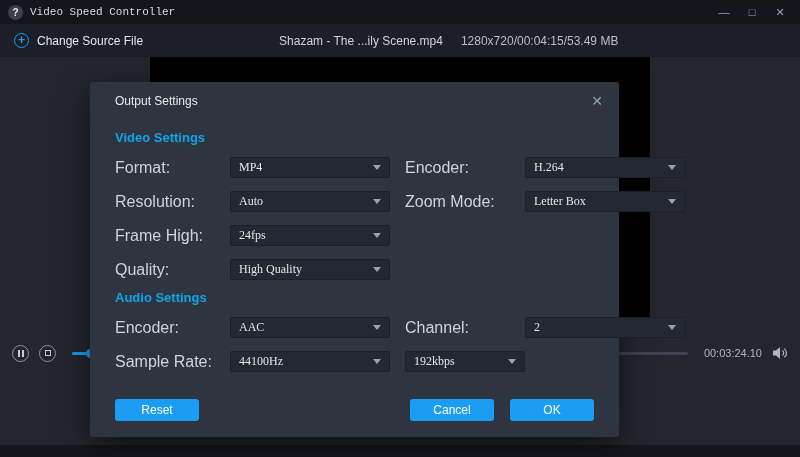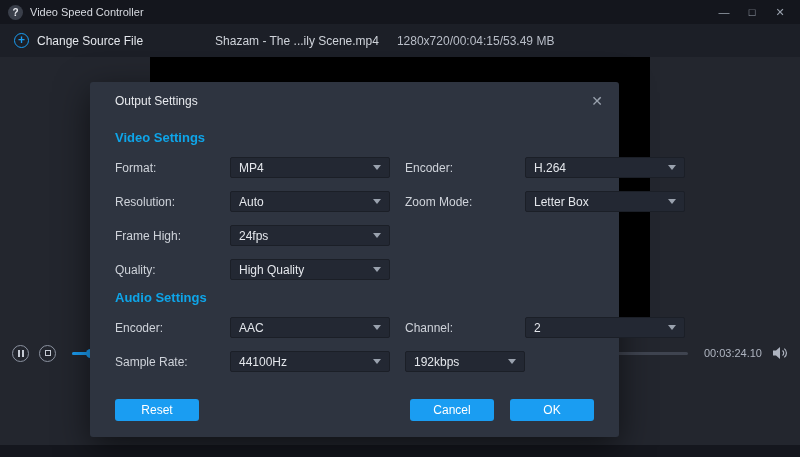--- a/index.html
+++ b/index.html
@@ -16,39 +16,39 @@
     display: flex; align-items: center; justify-content: space-between;
     padding: 0 8px;
   }
   .title-left { display: flex; align-items: center; gap: 7px; }
   .logo {
     width: 15px; height: 15px; border-radius: 50%;
     background: #3a3f4a; color: #e8eaee;
     font-size: 10px; font-weight: bold;
     display: inline-flex; align-items: center; justify-content: center;
   }
-  .win-title { font-size: 11px; color: #d7dae0; }
+  .win-title { font-size: 11px; color: #d7dae0; font-family: Liberation Mono, monospace; }
   .win-controls { display: flex; align-items: center; gap: 4px; }
   .win-controls span {
     width: 24px; height: 20px; display: inline-flex; align-items: center; justify-content: center;
     color: #9aa2ae; font-size: 11px; cursor: default;
   }
   
   .toolbar {
     height: 33px; background: #1c1f27;
     display: flex; align-items: center; gap: 18px;
     padding: 0 14px; font-size: 12px;
   }
   .change-source { display: flex; align-items: center; gap: 8px; color: #e4e7ec; cursor: pointer; }
   .plus-icon {
     width: 15px; height: 15px; border-radius: 50%;
     border: 1px solid #1a9df2; color: #1a9df2;
     font-size: 12px; line-height: 13px; text-align: center; font-weight: bold;
   }
-  .file-name { color: #cfd3da; margin-left: 54px; text-align: center; }
+  .file-name { color: #cfd3da; margin-left: 118px; text-align: center; }
   .file-info { color: #b9bec8; }
   
   .stage {
     height: 281px; background: #23262e;
     display: flex; justify-content: center;
   }
   .video { width: 500px; height: 100%; background: #000; }
   
   .playback {
     height: 30px; display: flex; align-items: center;
@@ -89,25 +89,25 @@
   }
   .dialog-title { font-size: 12px; color: #e8eaee; }
   .dlg-close { color: #9aa2ae; font-size: 14px; cursor: pointer; line-height: 1; }
   .dialog-body { padding: 2px 25px 0 25px; }
   .section-title { font-size: 13px; font-weight: bold; color: #0ea5e9; margin: 10px 0 12px; }
   .field-grid {
     display: grid;
     grid-template-columns: 115px 160px 15px 120px 160px;
     row-gap: 13px; align-items: center;
   }
-  .flabel { font-size: 12px; color: #cfd3da; }
+  .flabel { font-size: 16px; color: #cfd3da; }
   .select {
     height: 21px; background: #232833; border: 1px solid #1b1f27; border-radius: 2px;
     display: flex; align-items: center; justify-content: space-between;
-    padding: 0 8px; cursor: pointer;
+    padding: 0 8px; cursor: pointer; font-family: Liberation Serif, serif;
   }
   .sval { font-size: 12px; color: #e4e7ec; }
   .caret {
     width: 0; height: 0;
     border-left: 4px solid transparent; border-right: 4px solid transparent;
     border-top: 5px solid #9aa2ae;
   }
   .spacer { min-height: 1px; }
   .dialog-footer {
     position: absolute; left: 25px; right: 25px; bottom: 16px;

